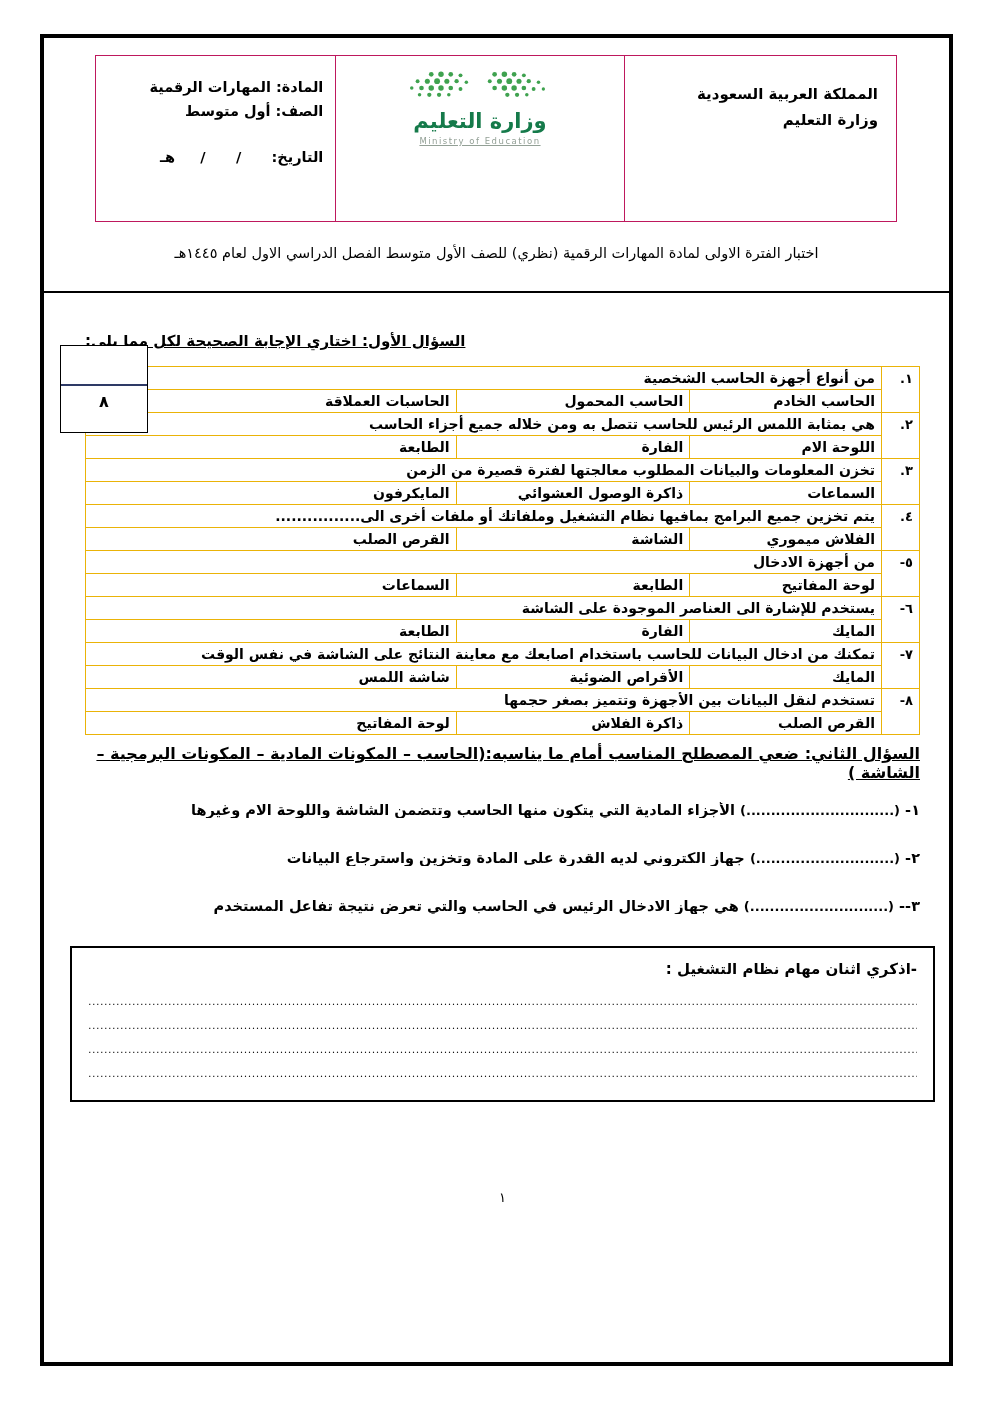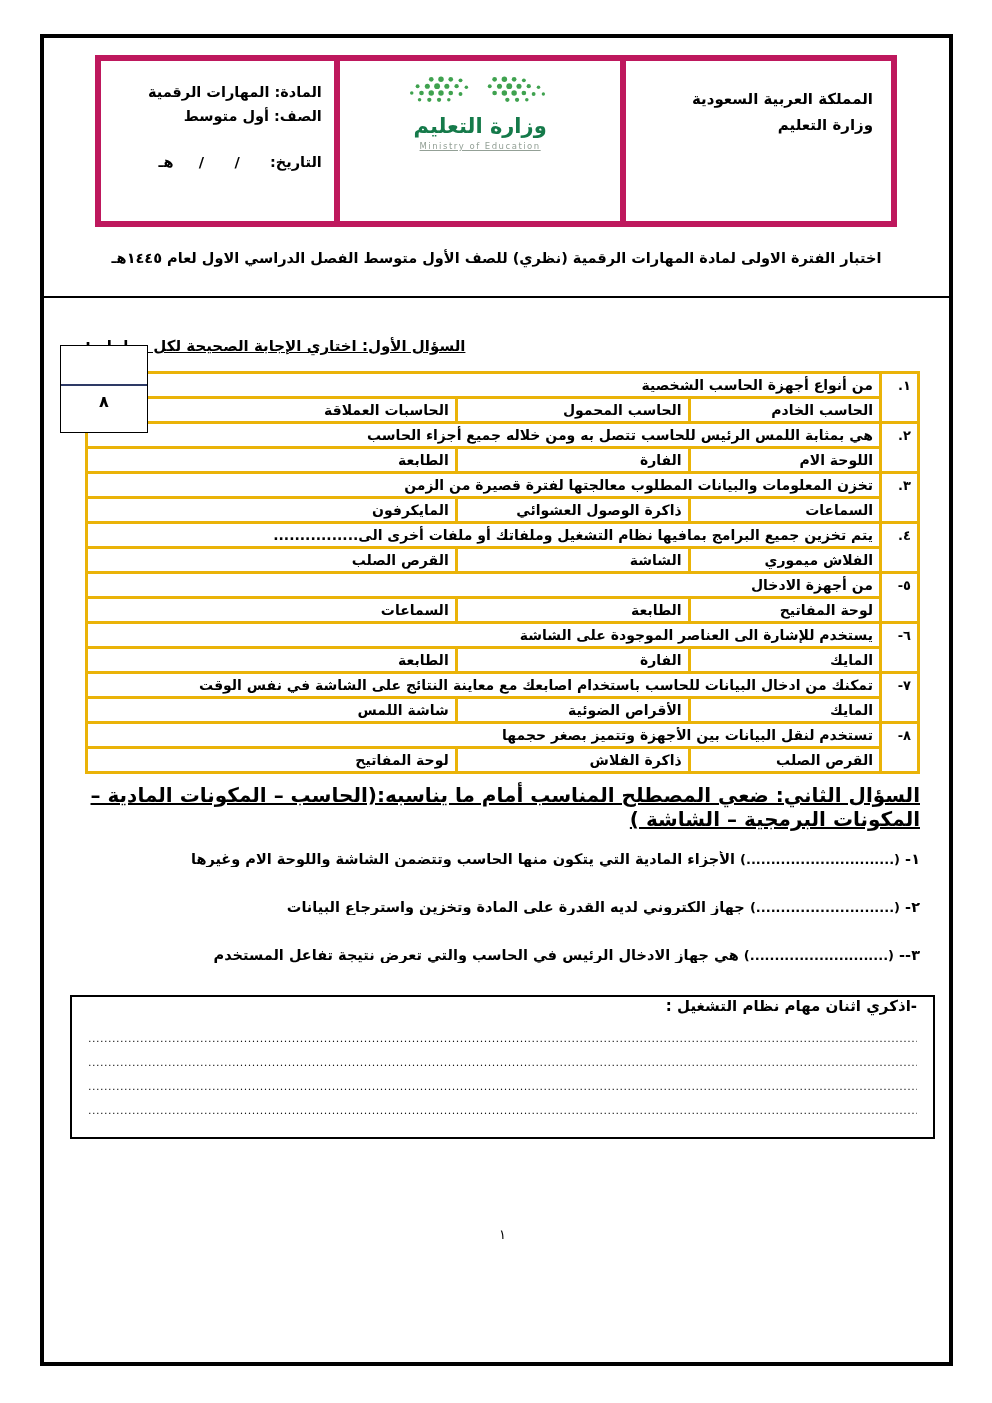--- a/index.html
+++ b/index.html
@@ -18,64 +18,64 @@
     background:#fff;
   }
 
   
   .header-table {
     width:calc(100% - 103px);
     margin:17px 52px 0 51px;
     border-collapse:collapse;
     table-layout:fixed;
   }
-  .header-table td { border:6px solid #be185d; vertical-align:top; height:166px; }
+  .header-table td { border:1px solid #be185d; vertical-align:top; height:166px; }
   td.h-kingdom { width:34%; font-size:15px; font-weight:bold; padding:26px 18px 0; line-height:1.7; text-align:right; }
   td.h-logo { width:36%; text-align:center; padding-top:10px; }
   td.h-meta { width:30%; font-size:14.5px; font-weight:bold; padding:20px 12px 0; line-height:1.65; text-align:right; }
   .h-date { margin-top:22px; white-space:pre; }
 
   .logo-wrap { display:inline-block; text-align:center; }
   .logo-dots { display:block; margin:0 auto; }
   .logo-dots circle { fill:var(--logo_green, #3fa24f); }
   .logo-ar { font-size:21px; font-weight:bold; color:var(--logo_text_green, #157a4a); line-height:1.1; }
   .logo-en { font-size:8.5px; letter-spacing:1.5px; color:#93a096; margin-top:3px;text-decoration:underline; }
 
   
-  .exam-title { margin-top:23px; text-align:center; font-weight:bold; font-size:14.5px; }
+  .exam-title { margin-top:23px; text-align:center; font-weight:normal; font-size:14.5px; }
   .student-line { margin:20px 57px 0 40px; white-space:nowrap; overflow:hidden; font-size:15px; }
   .student-line .lbl { font-weight:bold; font-size:16px; }
   .student-line .dots { font-size:12px; letter-spacing:1px; }
 
   .divider { margin-top:30px; border-top:2px solid #000; height:0; }
 
   
   .grade-box { position:absolute; left:16px; top:307px; width:88px; height:88px; border:1px solid #000; background:#fff; }
   .grade-line { position:absolute; left:0; right:0; top:38px; border-top:2px solid var(--grade_line_blue, #2e3a66); }
   .grade-value { position:absolute; top:46px; width:100%; text-align:center; font-size:16px; font-weight:bold; }
 
   
   .content { margin:0 29px 0 41px; }
   .q1-heading { margin-top:39px; text-align:left; font-weight:bold; font-size:15px; text-decoration:underline; }
 
   table.mcq { width:100%; margin-top:16px; border-collapse:collapse; font-size:14px; font-weight:bold; }
-  table.mcq td { border:3px solid #eab308; height:23px; padding:0 6px; line-height:22px; }
+  table.mcq td { border:1px solid #eab308; height:23px; padding:0 6px; line-height:22px; }
   table.mcq td.num { width:38px; text-align:right; vertical-align:top; font-size:13px; padding-top:1px; }
   table.mcq td.qt { text-align:right; }
   table.mcq td.opt { text-align:right; }
   col.c-o1 { width:23%; }
   col.c-o2 { width:28%; }
 
-  .q2-heading { margin-top:9px; text-align:right; font-weight:bold; font-size:20px; text-decoration:underline; }
+  .q2-heading { margin-top:9px; text-align:right; font-weight:bold; font-size:16px; text-decoration:underline; }
 
   .fill-items { margin-top:20px; }
   .fill-item { font-size:14.5px; font-weight:bold; text-align:right; margin-bottom:32px; white-space:nowrap; overflow:hidden; }
   .fill-item .fi-blank { font-size:13px; }
 
-  .essay-box { margin:8px -15px 0; border:2px solid #000; padding:0 16px 14px; }
+  .essay-box { margin:8px -15px 0; border:2px solid #000; padding:12px 16px 14px; }
   .essay-prompt { text-align:right; font-weight:bold; font-size:15px; }
   .essay-lines { margin-top:12px; }
   .dotline { height:24px; line-height:24px; overflow:hidden; white-space:nowrap; font-size:11px; letter-spacing:0.5px; color:#1a1a1a; direction:ltr; text-align:left; }
 
   .page-number { margin-top:88px; text-align:center; font-size:13px; }
 </style>
 </head>
 <body>
 
 <div class="frame">

